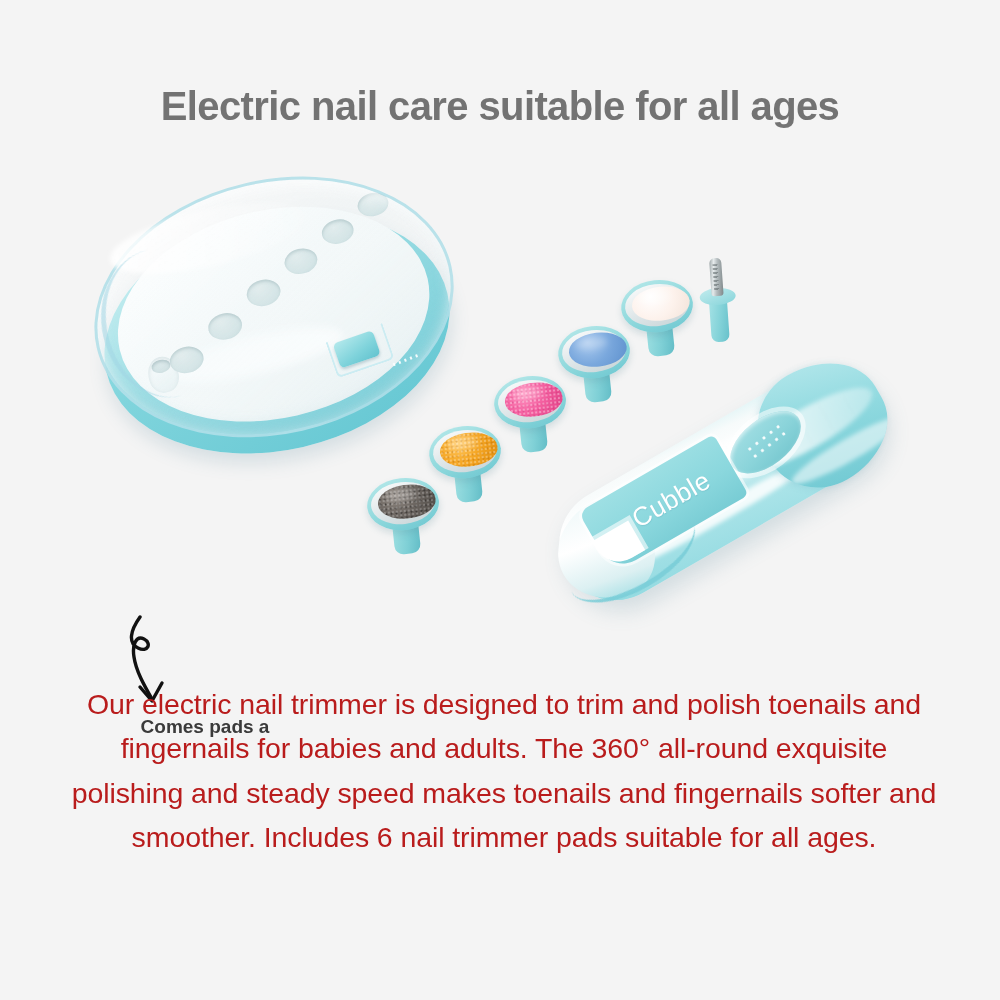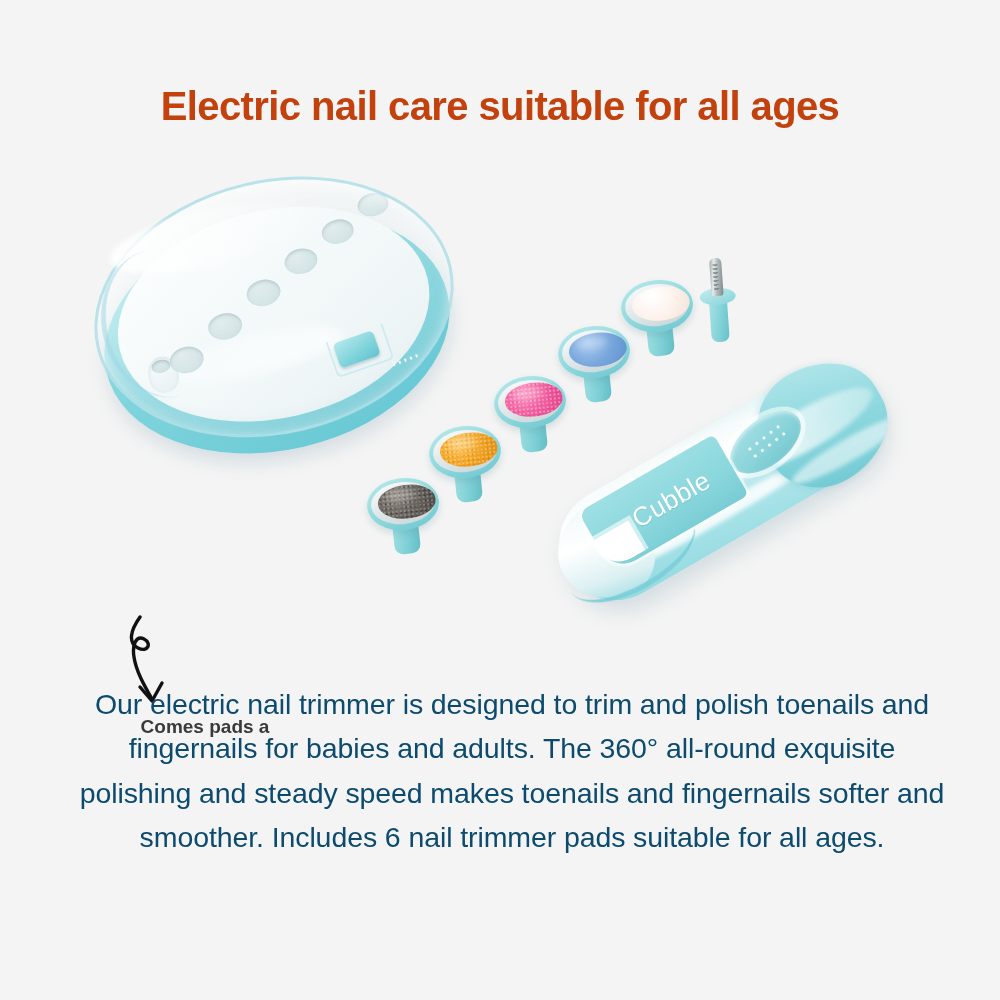--- a/index.html
+++ b/index.html
@@ -23,21 +23,21 @@
 
   
   .headline {
     position: absolute;
     left: 0;
     top: 84px;
     width: 1000px;
     text-align: center;
     font-size: 40px;
     font-weight: bold;
-    color: #c2410c;
+    color: #737373;
     letter-spacing: -0.6px;
     line-height: 1.1;
   }
 
   
   .scene {
     position: absolute;
     left: 0;
     top: 160px;
     width: 1000px;
@@ -459,26 +459,26 @@
     text-align: center;
     font-size: 19px;
     font-weight: bold;
     color: #3a3a3a;
     line-height: 1.45;
   }
 
   
   .body-copy {
     position: absolute;
-    left: 72px;
+    left: 64px;
     top: 682px;
     width: 880px;
     text-align: center;
     font-size: 28.5px;
-    color: #0c4a6e;
+    color: #b91c1c;
     line-height: 1.56;
     letter-spacing: -0.1px;
   }
 </style>
 </head>
 <body style="background: rgb(244, 244, 244);">
 
 <div id="page">
 
   <div class="headline">Electric nail care suitable for all ages</div>

